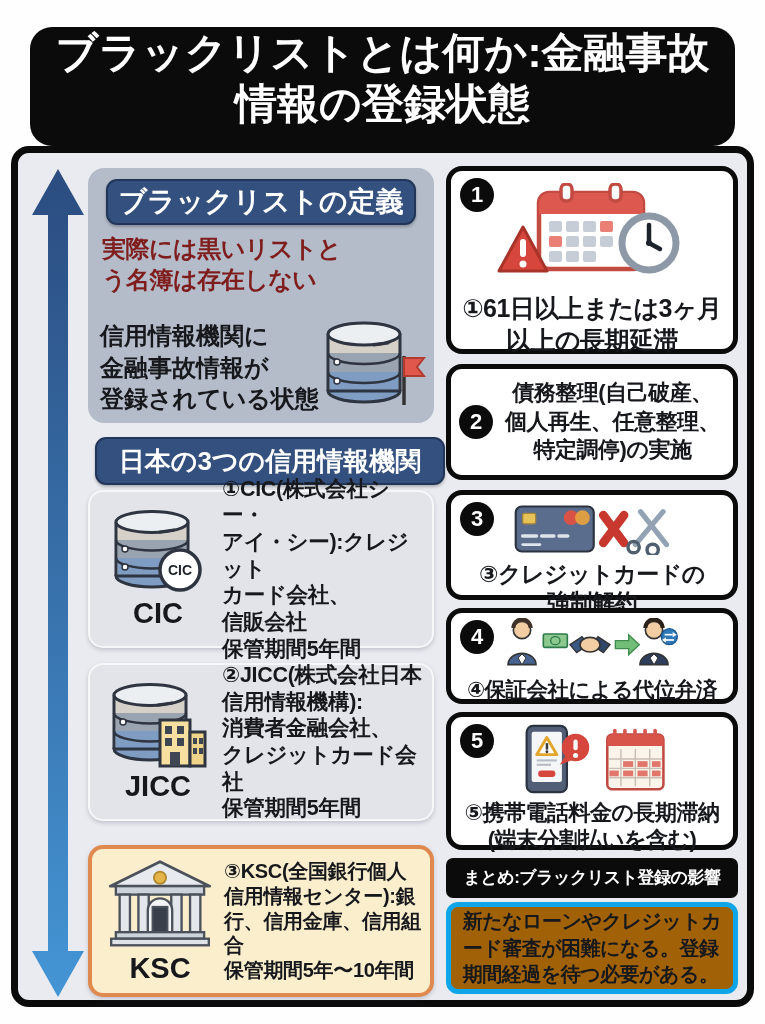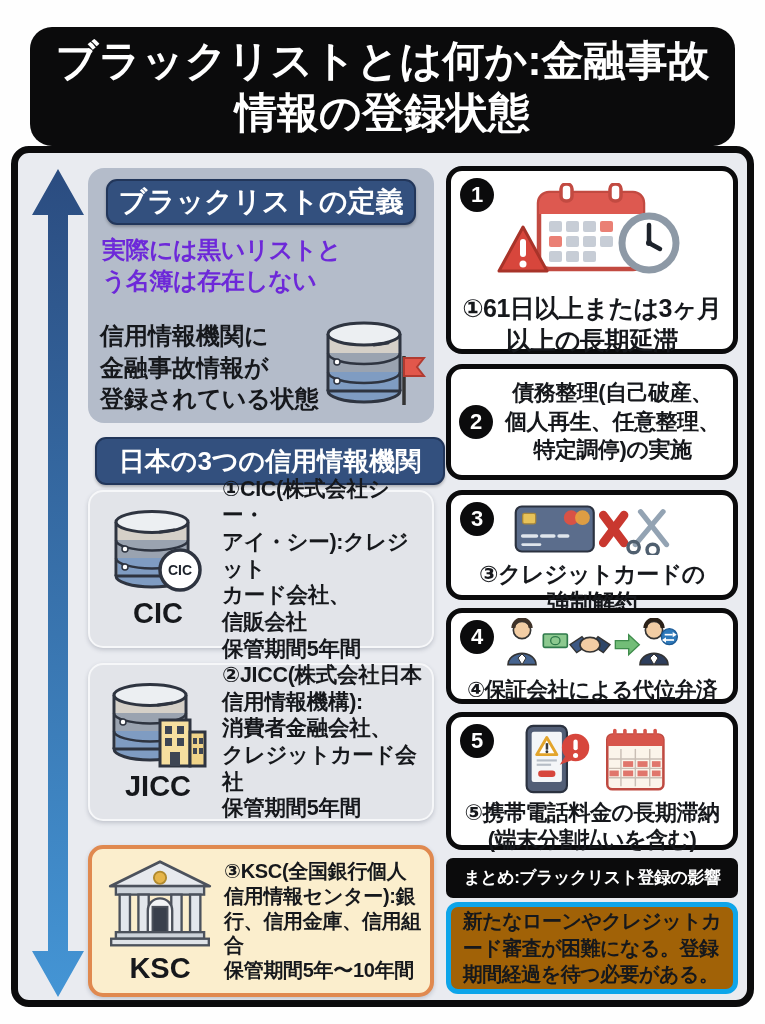--- a/index.html
+++ b/index.html
@@ -1,38 +1,38 @@
 <!DOCTYPE html>
 <html><head>
 <meta charset="utf-8">
 <style>
   html,body{margin:0;padding:0;}
   body{background:#ffffff;font-family:"Liberation Sans","DejaVu Sans",sans-serif;}
   .page{position:relative;width:765px;height:1024px;background:#fefefe;overflow:hidden;}
 
   
   .title-bar{position:absolute;left:30px;top:27px;width:705px;height:119px;background:#0b0b0c;
-    border-radius:22px;display:flex;align-items:center;justify-content:center;}
+    border-radius:22px;display:flex;align-items:flex-start;justify-content:center;}
   .title-bar h1{margin:0;color:#ffffff;font-size:42px;font-weight:900;line-height:1.22;
     text-align:center;white-space:pre-line;letter-spacing:0;}
 
   
   .panel{position:absolute;left:11px;top:146px;width:743px;height:861px;background:#e9ebf0;
     border:7px solid #0b0b0c;border-radius:18px;box-sizing:border-box;}
 
   .arrow-wrap{position:absolute;left:12px;top:16px;width:56px;height:828px;}
 
   
   .def-panel{position:absolute;left:70px;top:15px;width:346px;height:255px;background:#b4bcca;
     border-radius:16px;}
   .navy-badge{background:#33507e;border:2.5px solid #22365a;border-radius:11px;color:#fff;
     font-weight:900;text-align:center;box-shadow:0 2px 3px rgba(0,0,0,.25);}
   .def-badge{position:absolute;left:18px;top:11px;width:306px;height:42px;font-size:28px;line-height:42px;}
   .def-row1{position:absolute;left:14px;top:62px;width:322px;display:flex;gap:8px;align-items:flex-start;}
-  .def-row1 p{margin:4px 0 0 0;font-size:24px;font-weight:800;line-height:1.3;white-space:pre-line;color:#6d28d9;letter-spacing:-0.5px;}
+  .def-row1 p{margin:4px 0 0 0;font-size:24px;font-weight:800;line-height:1.3;white-space:pre-line;color:#7f1d1d;letter-spacing:-0.5px;font-family:Liberation Serif, serif;}
   .def-row2{position:absolute;left:12px;top:152px;width:326px;display:flex;align-items:flex-start;}
   .def-row2 p{margin:0;font-size:24px;font-weight:800;line-height:1.32;white-space:pre-line;color:#16181c;flex:1;}
 
   .bureaus-badge{position:absolute;left:77px;top:284px;width:346px;height:44px;font-size:26px;line-height:44px;}
 
   .bureau-card{position:absolute;left:70px;width:346px;height:158px;background:#e2e4e9;
     border:2px solid #f6f7f9;border-radius:15px;box-shadow:0 2px 4px rgba(70,80,100,.25);
     display:flex;align-items:center;box-sizing:border-box;padding:6px 8px 6px 10px;gap:6px;}
   .bureau-card.cic{top:337px;}
   .bureau-card.jicc{top:510px;}

